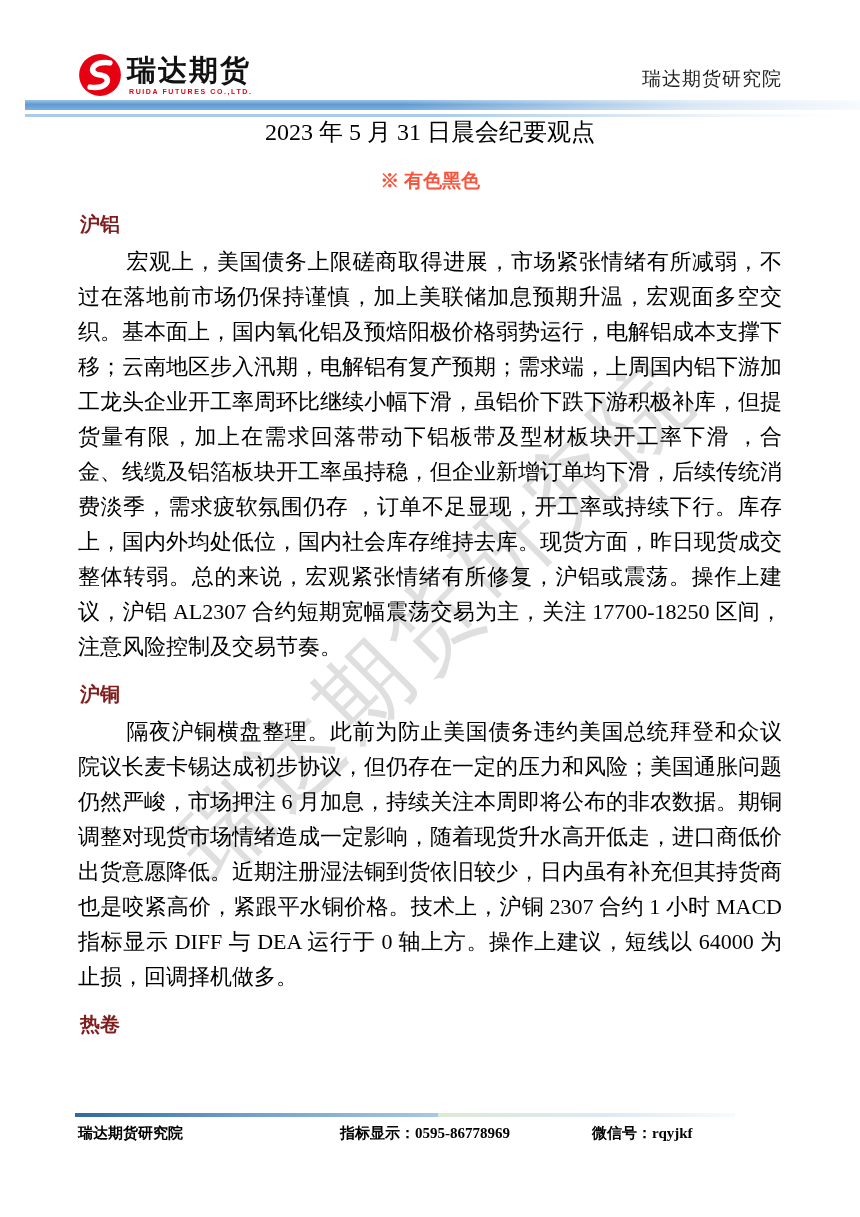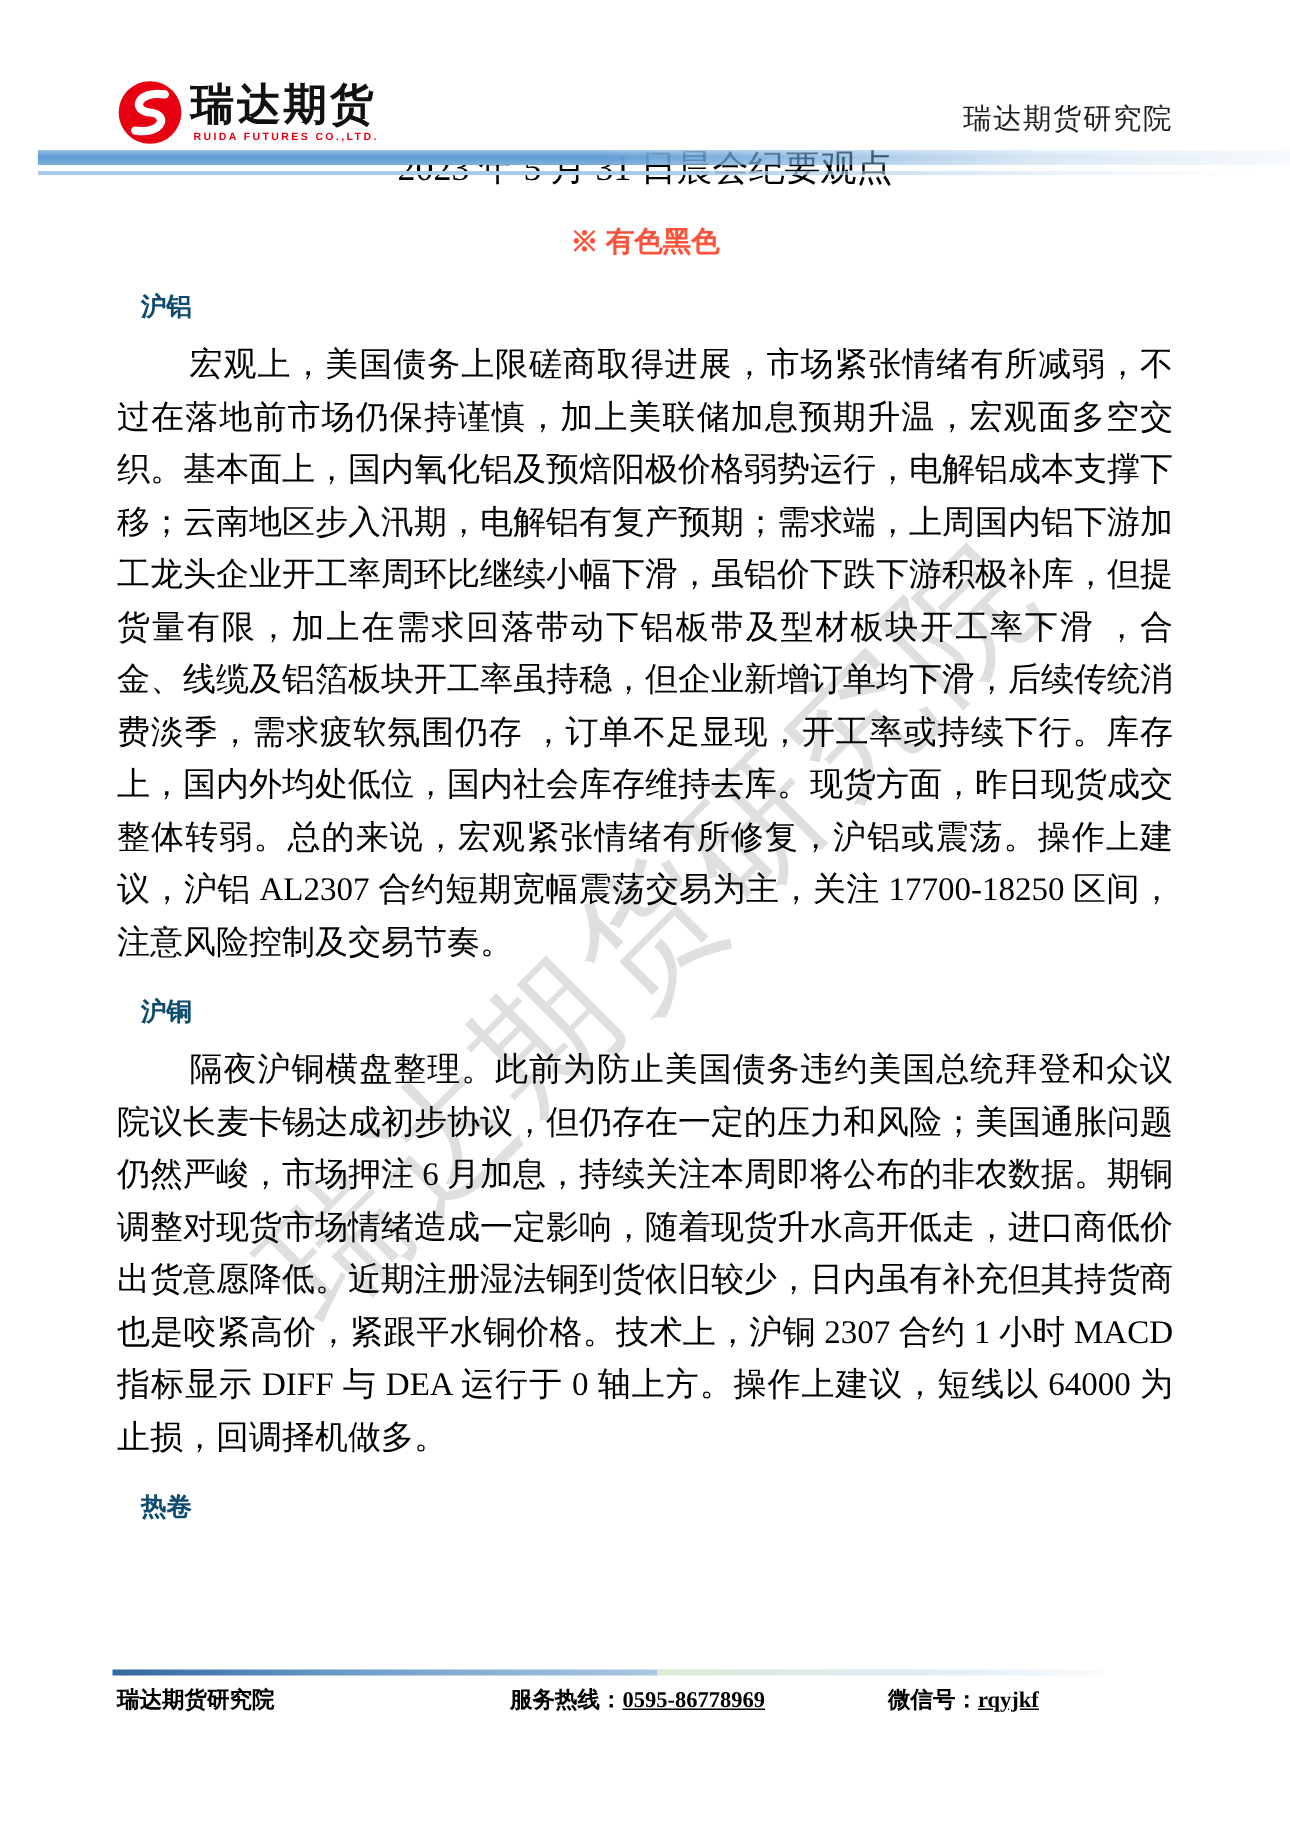--- a/index.html
+++ b/index.html
@@ -54,43 +54,43 @@
             mask-image: linear-gradient(90deg, #000 0%, #000 45%, rgba(0,0,0,0.25) 80%, rgba(0,0,0,0.05) 100%);
   }
   .bar-thin {
     position: absolute; left: 25px; right: 20px; top: 114px; height: 3px;
     background: #a9cbe8;
     -webkit-mask-image: linear-gradient(90deg, #000 0%, #000 50%, rgba(0,0,0,0.2) 85%, rgba(0,0,0,0) 100%);
             mask-image: linear-gradient(90deg, #000 0%, #000 50%, rgba(0,0,0,0.2) 85%, rgba(0,0,0,0) 100%);
   }
 
   
-  .content { position: relative; z-index: 1; padding: 69px 78px 0 78px; }
+  .content { position: relative; z-index: 1; padding: 88px 78px 0 78px; }
   .doc-title {
     margin: 28px 0 0 0;
     text-align: center;
     font-size: 24px;
     font-weight: 400;
     line-height: 32px;
     color: #000000;
   }
   .doc-subtitle {
     margin: 20px 0 0 0;
     text-align: center;
     font-size: 19px;
     line-height: 26px;
     color: #FA553C;
     font-weight: 700;
   }
   .section-heading {
-    margin: 18px 0 8px 16px;
-    font-size: 17px;
+    margin: 18px 0 8px 2px;
+    font-size: 20px;
     line-height: 24px;
     font-weight: 700;
-    color: #0c4a6e;
+    color: #7f1d1d;
   }
   .section-body {
     margin: 0;
     font-size: 22px;
     line-height: 35px;
     text-align: justify;
     text-indent: 2.2em;
     color: #000000;
   }
 
@@ -101,21 +101,21 @@
     background: linear-gradient(90deg, #33689e 0%, #6f9ec9 25%, #a9c8e2 55%, #dcead5 0, #dde9f3 80%, #f8fbfd 100%);
   }
   .footer-row {
     position: absolute; left: 78px; right: 78px; top: 1124px; height: 22px;
     font-family: "Liberation Sans", "DejaVu Sans", sans-serif;
     font-weight: 700; font-size: 15px; color: #000000;
   }
   .footer-left   { position: absolute; left: 0; }
   .footer-center { position: absolute; left: 262px; }
   .footer-right  { position: absolute; left: 514px; }
-  .footer-num, .footer-wechat-id { font-family: "Liberation Serif", "DejaVu Serif", serif; font-weight: 700; text-decoration: underline; }
+  .footer-num, .footer-wechat-id { font-family: "Liberation Serif", "DejaVu Serif", serif; font-weight: 700; }
 </style>
 </head>
 <body>
 
 <div class="page">
 
   <div class="watermark">瑞达期货研究院</div>
 
   <div class="header">
     <svg class="logo-emblem" viewBox="0 0 40 40" width="44" height="44" aria-hidden="true">
@@ -145,18 +145,18 @@
 
     <div>
       <h2 class="section-heading">热卷</h2>
     </div>
   </div>
 
   <div class="footer">
     <div class="footer-line"></div>
     <div class="footer-row">
       <span class="footer-left">瑞达期货研究院</span>
-      <span class="footer-center"><span>服务热线：</span><span class="footer-num">0595-86778969</span></span>
+      <span class="footer-center"><span>指标显示：</span><span class="footer-num">0595-86778969</span></span>
       <span class="footer-right"><span>微信号：</span><span class="footer-wechat-id">rqyjkf</span></span>
     </div>
   </div>
 
 </div>
 
 </body></html>

